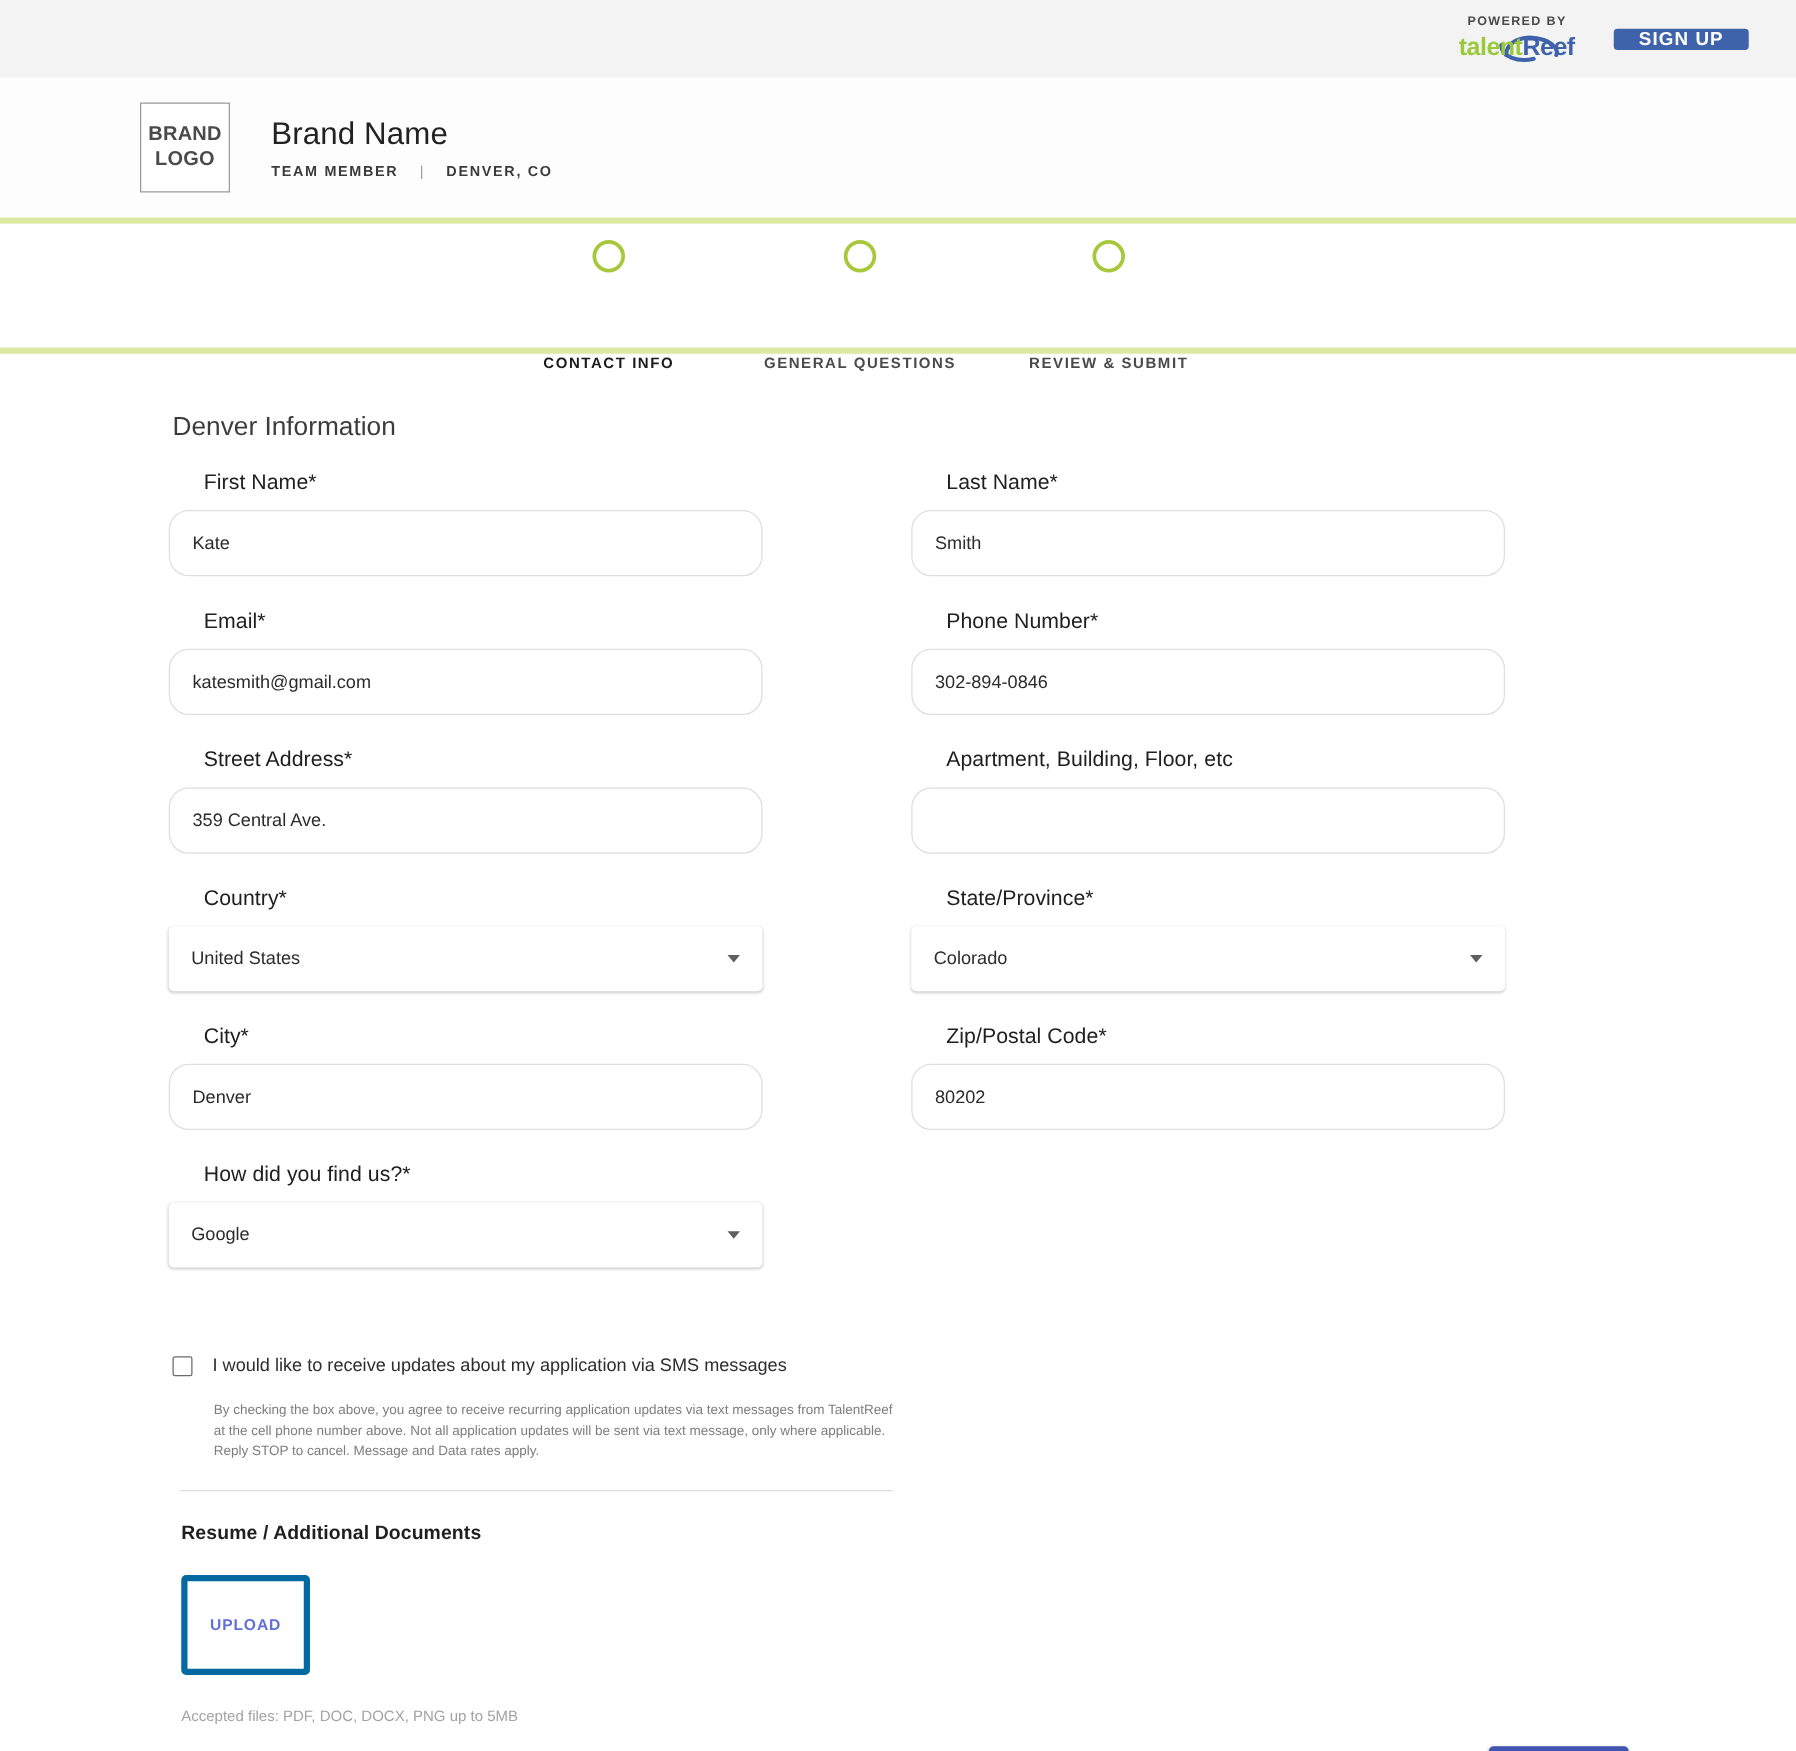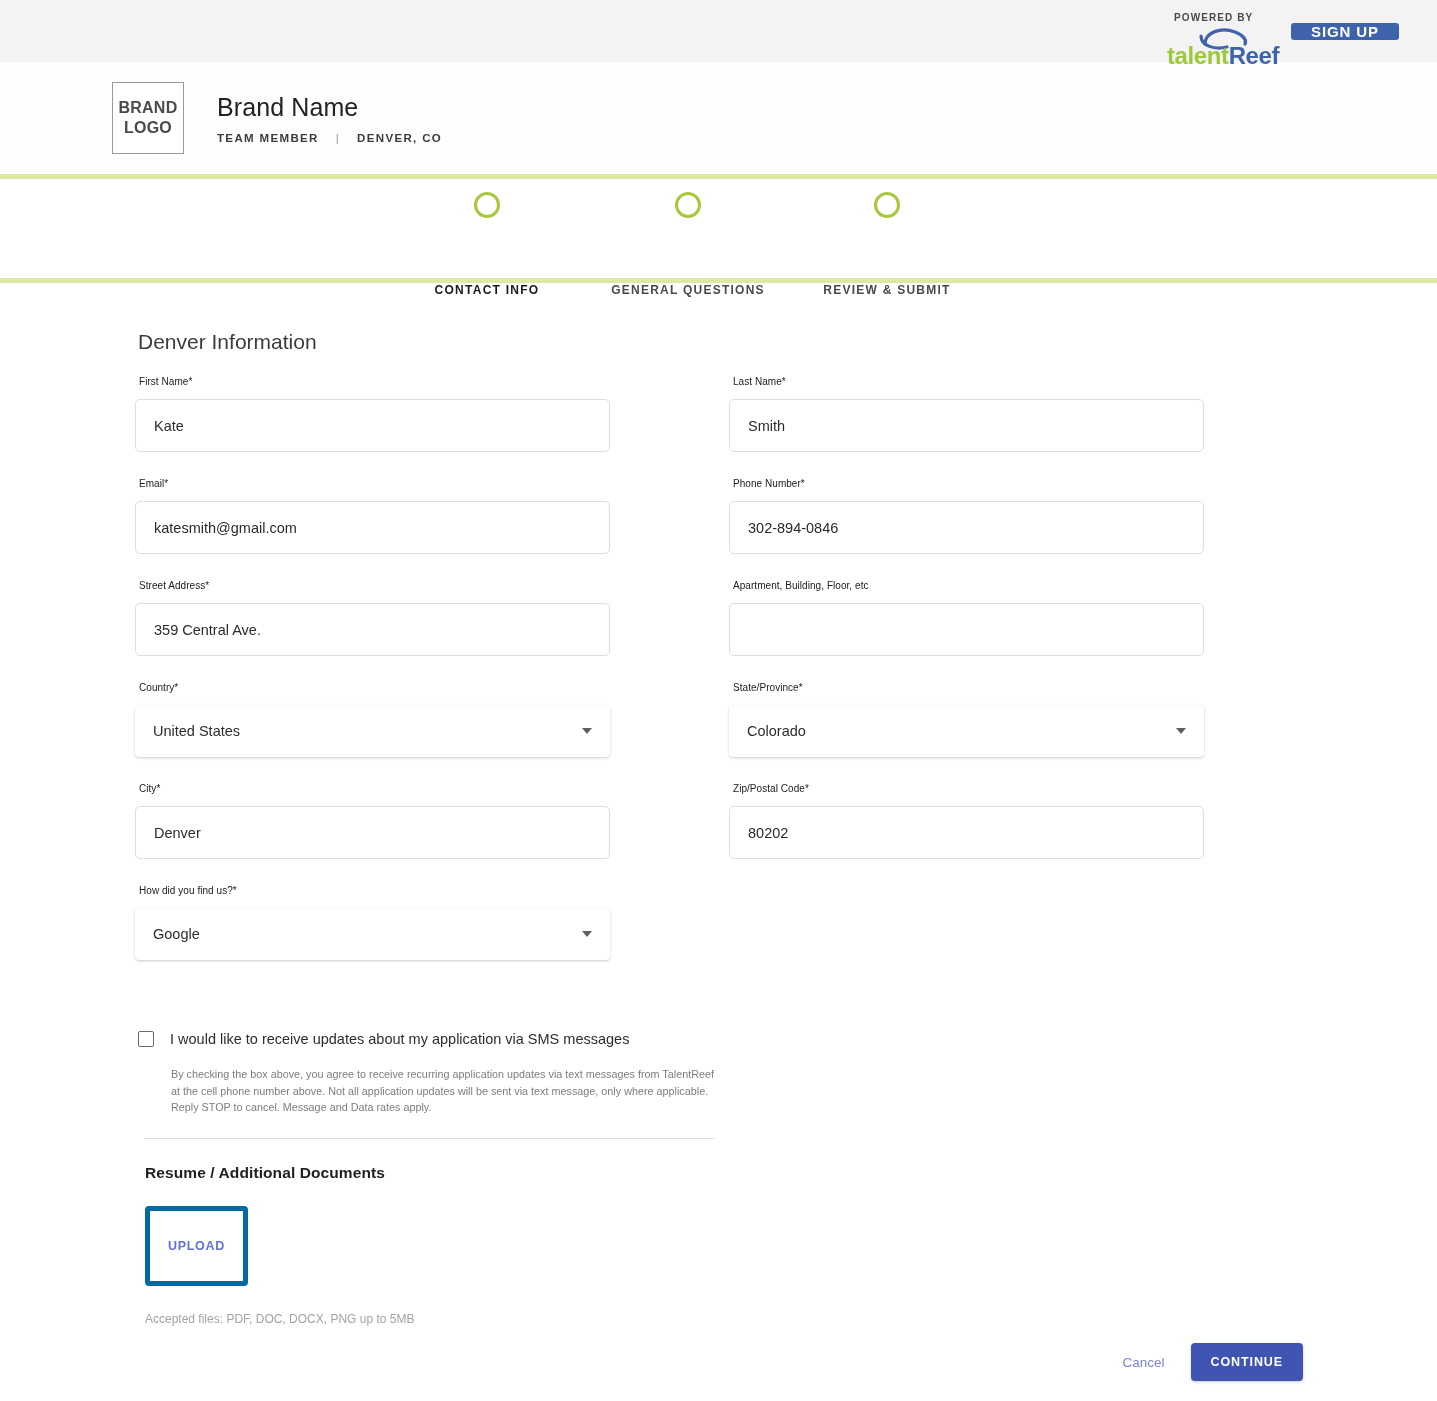--- a/index.html
+++ b/index.html
@@ -38,22 +38,22 @@
   }
   .tr-logo {
     position: relative;
     width: 92px;
     height: 28px;
   }
   .tr-logo svg { position: absolute; left: 0; top: 0; }
   .tr-word {
     position: absolute;
     left: 2px;
-    top: 20px;
-    font-size: 24px;
+    top: 4px;
+    font-size: 20px;
     font-weight: 600;
     letter-spacing: -0.4px;
   }
   .tr-talent { color: #9ac93b; }
   .tr-reef { color: #3f63ab; }
 
   .signup-btn {
     background: #3f63ab;
     color: #ffffff;
     border: none;
@@ -159,31 +159,32 @@
     width: 1070px;
     margin-left: 135px;
     display: grid;
     grid-template-columns: 475px 119px 475px;
     grid-auto-rows: auto;
   }
   .field { margin-bottom: 26px; }
   .field.right { grid-column: 3; }
   .field.left  { grid-column: 1; }
   .field-label {
-    font-size: 10px;
+    font-size: 17px;
     color: #202020;
     margin-bottom: 12px;
     padding-left: 4px;
     letter-spacing: 0.05px;
+    margin-left: 24px;
   }
   .text-input {
     width: 100%;
     height: 53px;
     border: 1px solid #dedede;
-    border-radius: 5px;
+    border-radius: 16px;
     background: #ffffff;
     padding: 0 18px;
     font-size: 14.5px;
     color: #2b2b2b;
     font-family: "Liberation Sans", sans-serif;
     outline: none;
   }
   .text-input::placeholder { color: #9e9e9e; }
 
   .select-wrap {

